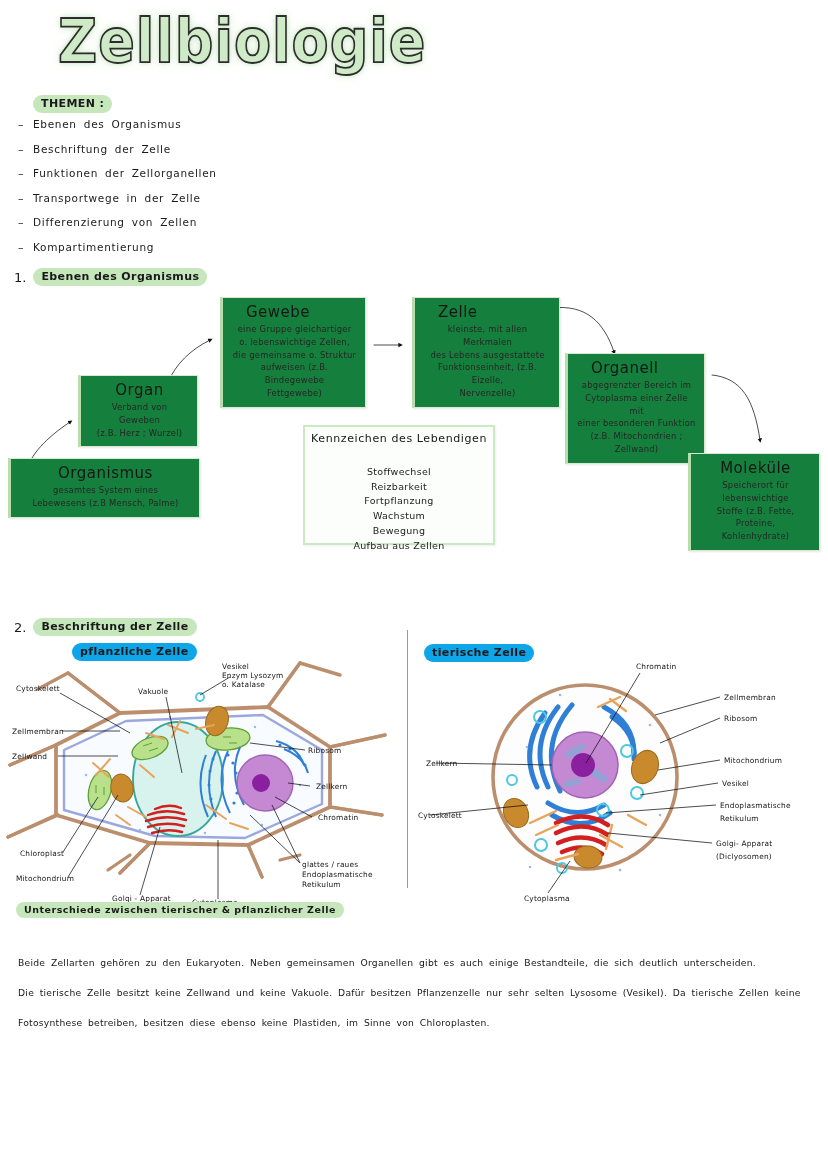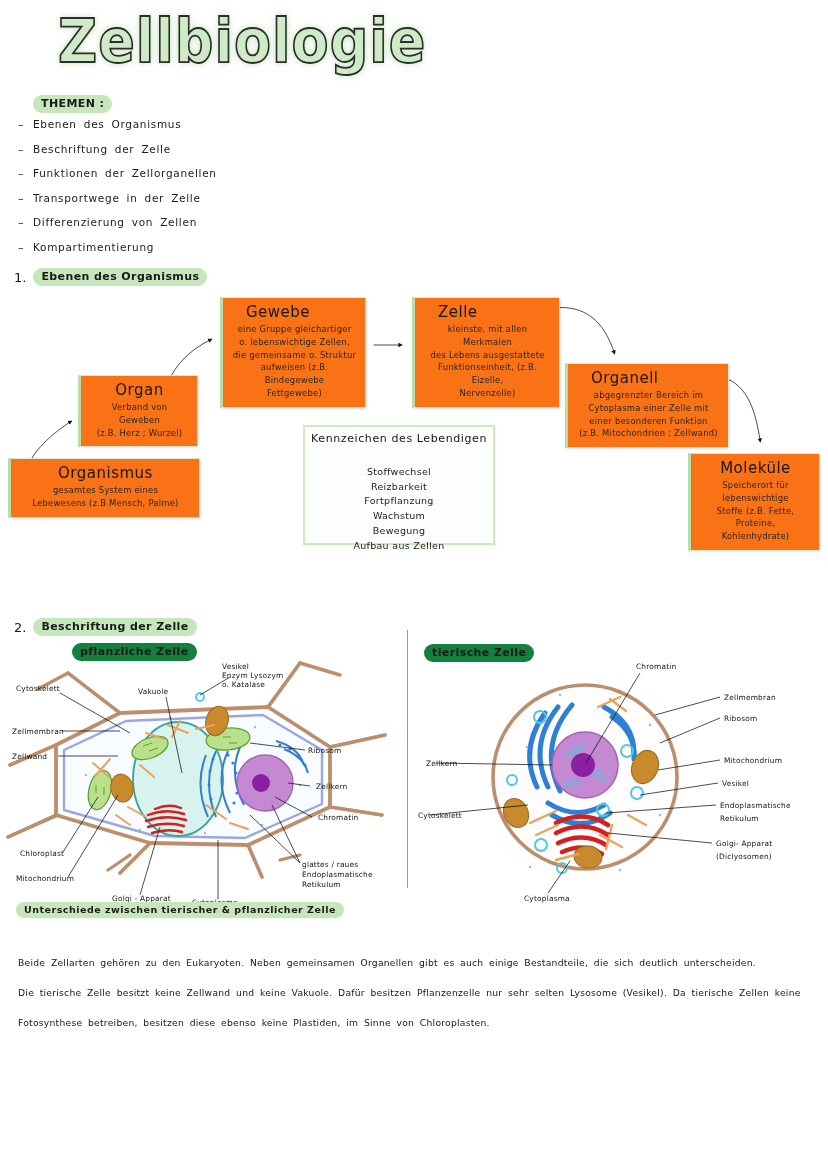--- a/index.html
+++ b/index.html
@@ -33,21 +33,21 @@
   .hl {
     background: #c6e6bb;
     border-radius: 9px;
     padding: 2px 8px 3px 8px;
     display: inline-block;
     font-size: 11px;
     font-weight: 600;
     color: #1a1a1a;
     letter-spacing: .4px;
   }
-  .hl.soft { background:#15803d; }
+  .hl.soft { background:#0ea5e9; }
 
   #themen { position:absolute; left:33px; top:92px; }
 
   
   #topics { position:absolute; left:18px; top:118px; width:330px; }
   .topic-row { display:flex; align-items:baseline; margin-bottom:11.5px; }
   .topic-dash { width:15px; font-size:11px; color:#222; }
   .topic-label { font-size:10.5px; color:#1b1b1b; letter-spacing:.7px; word-spacing:3px; }
 
   
@@ -56,37 +56,37 @@
   #sec1 { left:14px; top:268px; }
   #sec2 { left:14px; top:618px; }
   #sub-plant { position:absolute; left:72px; top:640px; }
   #sub-animal { position:absolute; left:424px; top:641px; }
   #diff-head { position:absolute; left:16px; top:898px; }
   #diff-head .hl { font-size:9.5px; letter-spacing:.5px; }
 
   
   .fbox {
     position:absolute;
-    background:#f97316;
+    background:#15803d;
     border:1px solid #d8e8d2;
     border-left:3px solid #b6ddaa;
     box-shadow: 1px 1px 2px rgba(0,0,0,.10);
     padding:5px 8px 7px 9px;
   }
   .fbox .ftitle {
     font-size:15px; color:#161616; letter-spacing:.5px; margin-bottom:2px;
     font-weight:400;
   }
   .fbox .fbody { font-size:8.4px; line-height:1.52; color:#242424; letter-spacing:.25px;text-align:center; }
 
   #box-organismus { left:8px;  top:458px; width:192px; }
   #box-organ      { left:78px; top:375px; width:120px; }
   #box-gewebe     { left:220px;top:297px; width:146px; }
   #box-zelle      { left:412px;top:297px; width:148px; }
-  #box-organell   { left:565px;top:363px; width:164px; }
+  #box-organell   { left:565px;top:353px; width:140px; }
   #box-molekuele  { left:688px;top:453px; width:132px; }
   #box-organ .ftitle, #box-organismus .ftitle, #box-molekuele .ftitle { text-align:center; }
   #box-zelle .ftitle, #box-organell .ftitle, #box-gewebe .ftitle { text-align:left; padding-left:14px; }
 
   
   #box-kennzeichen {
     position:absolute; left:303px; top:425px; width:192px; height:120px;
     background:#fcfefb; border:2px solid #cde9c4;
     box-shadow: 1px 1px 2px rgba(0,0,0,.07);
     padding-top:5px;

